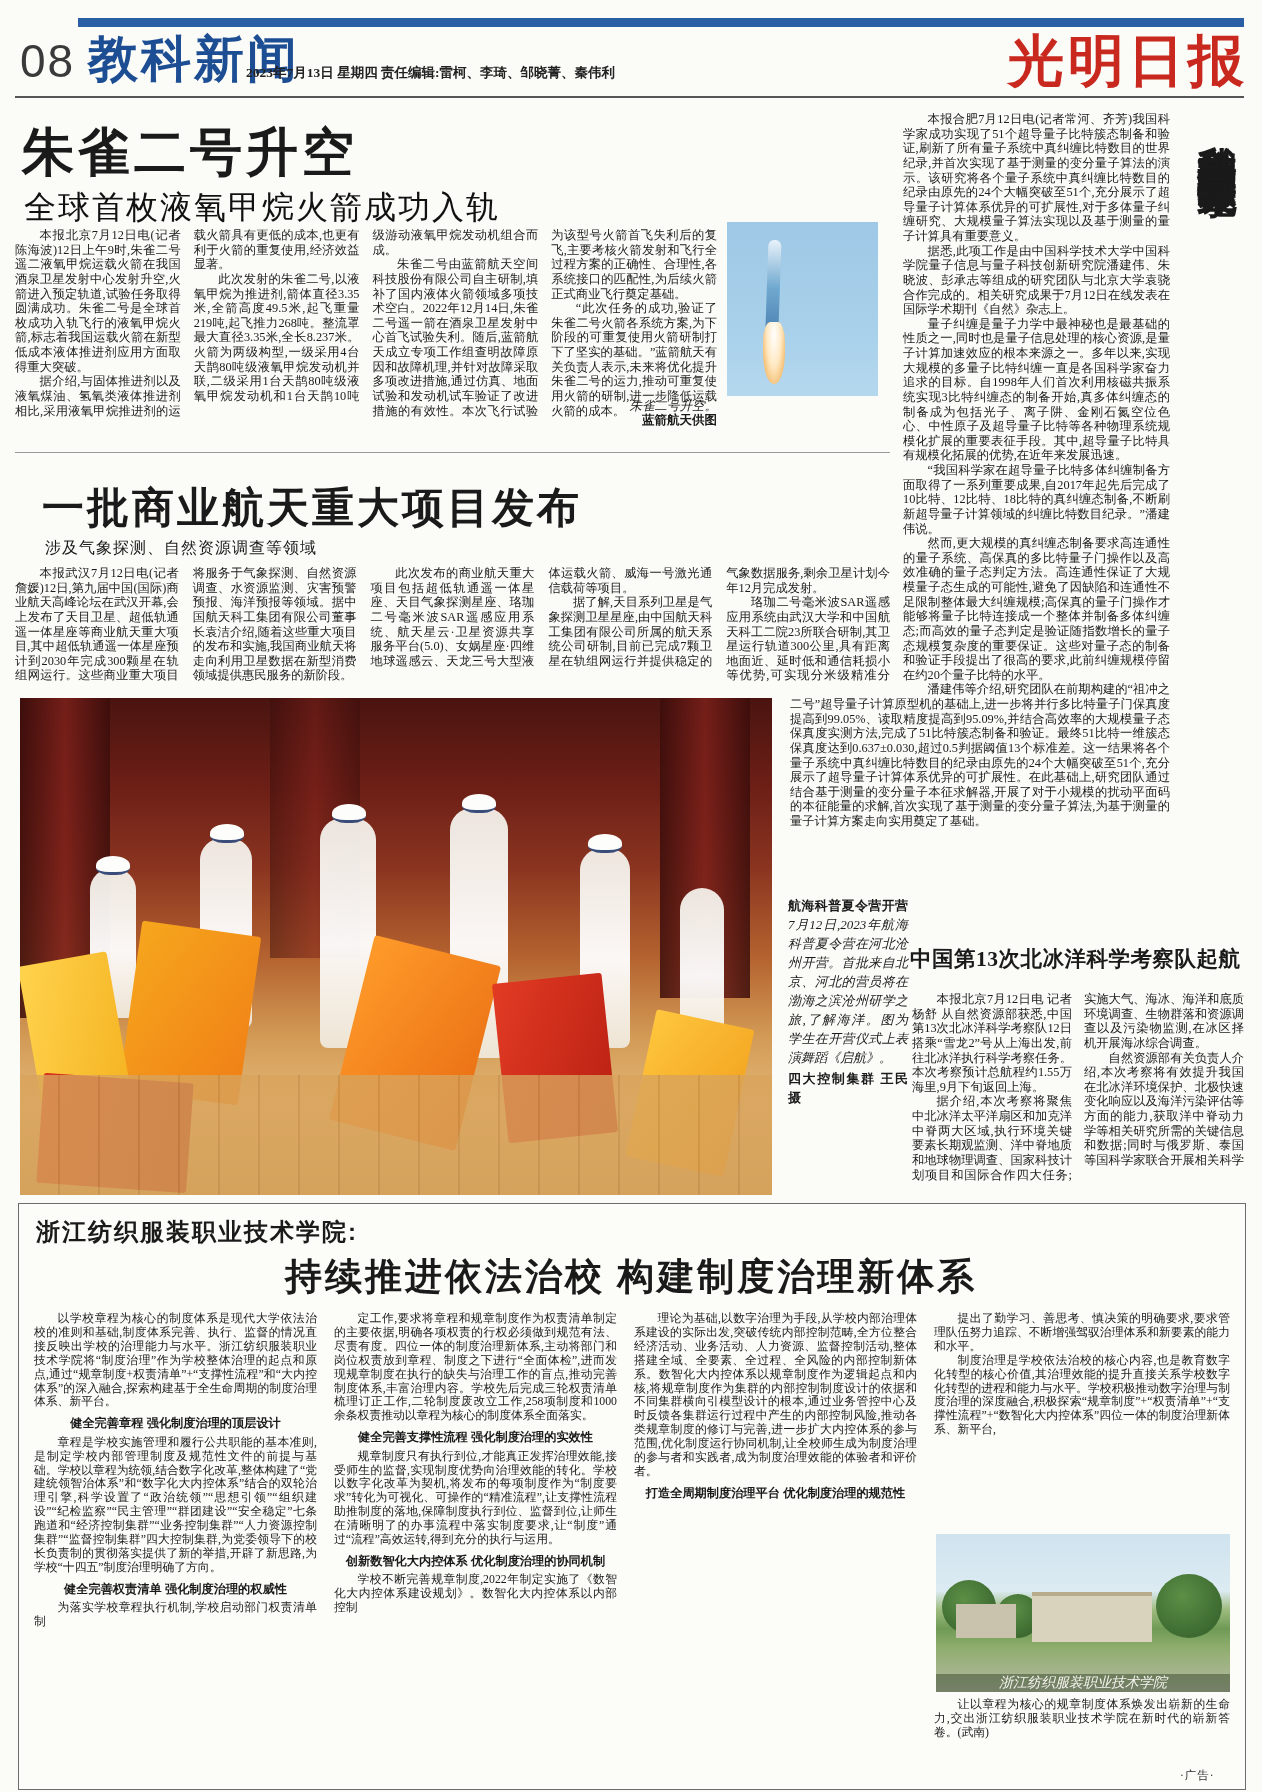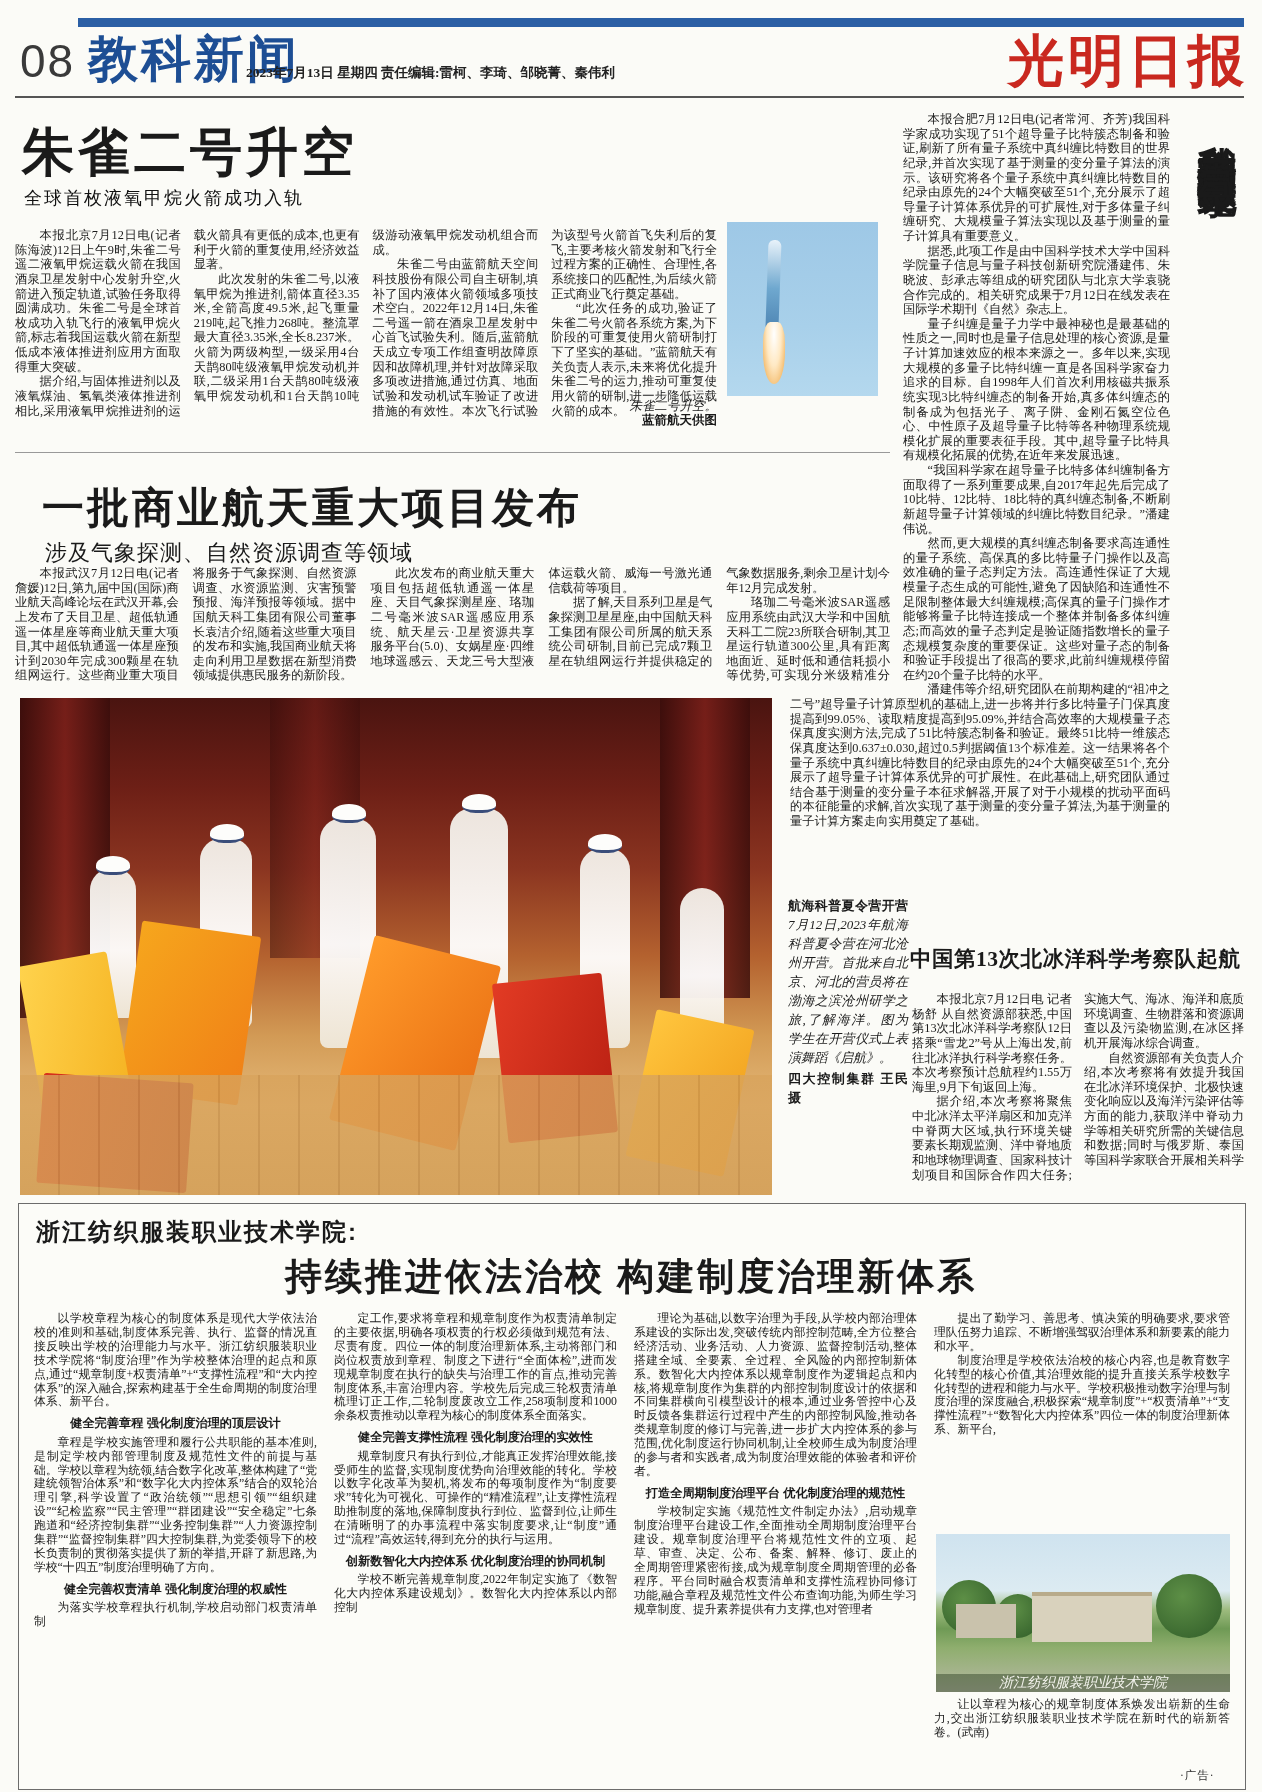--- a/index.html
+++ b/index.html
@@ -15,40 +15,40 @@
   #dateline{left:246px;top:64px;font-size:13.5px;font-weight:bold;color:#222;}
   #masthead{left:1008px;top:24px;font-size:56px;font-weight:bold;color:#c9281f;
             letter-spacing:4px;font-family:"Liberation Serif","DejaVu Serif",serif;}
   #headrule{left:15px;top:96px;width:1229px;height:2px;background:#555;}
   
   .para{margin:0;text-indent:2em;text-align:justify;}
   .body-txt{font-size:12.3px;line-height:1.19;}
   .lead{font-weight:normal;}
   
   #a1-head{left:22px;top:118px;font-size:52px;font-weight:bold;letter-spacing:4px;}
-  #a1-sub{left:24px;top:186px;font-size:18px;letter-spacing:2px;color:#111;}
+  #a1-sub{left:24px;top:186px;font-size:32px;letter-spacing:2px;color:#111;}
   #a1-body{left:15px;top:228px;width:702px;height:198px;column-count:4;column-gap:13px;overflow:hidden;}
   
   #rocket{left:727px;top:222px;width:151px;height:174px;background:linear-gradient(180deg,#9ec8e6 0%,#a8d0ea 60%,#b4d8ee 100%);overflow:hidden;}
   #rocket .bodyshape{position:absolute;left:40px;top:18px;width:13px;height:88px;border-radius:6px 6px 2px 2px;
      background:linear-gradient(180deg,#e8f2fa 0%,#6fa8cf 55%,#4f86b4 100%);transform:rotate(2deg);}
   #rocket .flame{position:absolute;left:36px;top:100px;width:22px;height:62px;border-radius:40% 40% 60% 60%;
      background:radial-gradient(ellipse at 50% 20%,#ffffff 0%,#ffe9c4 45%,#f5c27a 75%,rgba(245,194,122,0));}
   #rocket-cap{left:545px;top:399px;width:172px;text-align:right;font-size:12.5px;font-style:italic;line-height:1.15;}
   #rocket-cap .credit{font-weight:bold;font-style:normal;}
   
   #quantum{left:790px;top:112px;width:380px;height:776px;overflow:hidden;}
   #quantum .spacer{float:left;width:113px;height:578px;}
   
   #vhead{left:1174px;top:114px;width:86px;height:778px;writing-mode:vertical-rl;
          font-size:39px;font-weight:bold;letter-spacing:2px;text-align:justify;line-height:86px;}
   
   #a2-rule{left:15px;top:452px;width:875px;height:1px;background:#999;}
   #a2-head{left:42px;top:480px;font-size:42px;font-weight:bold;letter-spacing:3px;}
-  #a2-sub{left:45px;top:538px;font-size:22px;letter-spacing:1px;}
+  #a2-sub{left:45px;top:538px;font-size:16px;letter-spacing:1px;}
   #a2-body{left:15px;top:566px;width:875px;height:126px;column-count:5;column-gap:14px;overflow:hidden;}
   
   #camp{left:20px;top:698px;width:752px;height:497px;overflow:hidden;
         background:linear-gradient(180deg,#4a1410 0%,#6d1f16 18%,#8a3420 34%,#b4622f 52%,#d29a55 68%,#e4b877 82%,#caa05e 100%);}
   .curtain{position:absolute;top:0;width:90px;height:320px;background:linear-gradient(90deg,#3a0d0b,#7c201a 50%,#3a0d0b);opacity:.85;}
   .flag{position:absolute;border-radius:3px;}
   .figure{position:absolute;width:46px;height:150px;border-radius:22px 22px 8px 8px;
           background:linear-gradient(180deg,#f3efe8 0%,#ffffff 55%,#efe8da 100%);opacity:.95;}
   .cap-hat{position:absolute;width:34px;height:16px;border-radius:50% 50% 40% 40%;background:#fdfdfb;border-bottom:3px solid #3a4d7a;}
   #camp .floor{position:absolute;left:0;bottom:0;width:100%;height:120px;
@@ -171,21 +171,20 @@
   <div class="abs adcol" id="adcol2">
       <p class="para">定工作,要求将章程和规章制度作为权责清单制定的主要依据,明确各项权责的行权必须做到规范有法、尽责有度。四位一体的制度治理新体系,主动将部门和岗位权责放到章程、制度之下进行“全面体检”,进而发现规章制度在执行的缺失与治理工作的盲点,推动完善制度体系,丰富治理内容。学校先后完成三轮权责清单梳理订正工作,二轮制度废改立工作,258项制度和1000余条权责推动以章程为核心的制度体系全面落实。</p>
       <div class="sechead">健全完善支撑性流程  强化制度治理的实效性</div>
       <p class="para">规章制度只有执行到位,才能真正发挥治理效能,接受师生的监督,实现制度优势向治理效能的转化。学校以数字化改革为契机,将发布的每项制度作为“制度要求”转化为可视化、可操作的“精准流程”,让支撑性流程助推制度的落地,保障制度执行到位、监督到位,让师生在清晰明了的办事流程中落实制度要求,让“制度”通过“流程”高效运转,得到充分的执行与运用。</p>
       <div class="sechead">创新数智化大内控体系  优化制度治理的协同机制</div>
       <p class="para">学校不断完善规章制度,2022年制定实施了《数智化大内控体系建设规划》。数智化大内控体系以内部控制</p>
     </div>
   <div class="abs adcol" id="adcol3">
       <p class="para">理论为基础,以数字治理为手段,从学校内部治理体系建设的实际出发,突破传统内部控制范畴,全方位整合经济活动、业务活动、人力资源、监督控制活动,整体搭建全域、全要素、全过程、全风险的内部控制新体系。数智化大内控体系以规章制度作为逻辑起点和内核,将规章制度作为集群的内部控制制度设计的依据和不同集群横向引模型设计的根本,通过业务管控中心及时反馈各集群运行过程中产生的内部控制风险,推动各类规章制度的修订与完善,进一步扩大内控体系的参与范围,优化制度运行协同机制,让全校师生成为制度治理的参与者和实践者,成为制度治理效能的体验者和评价者。</p>
       <div class="sechead">打造全周期制度治理平台  优化制度治理的规范性</div>
-      <p class="para">学校制定实施《规范性文件制定办法》,启动规章制度治理平台建设工作,全面推动全周期制度治理平台建设。规章制度治理平台将规范性文件的立项、起草、审查、决定、公布、备案、解释、修订、废止的全周期管理紧密衔接,成为规章制度全周期管理的必备程序。平台同时融合权责清单和支撑性流程协同修订功能,融合章程及规范性文件公布查询功能,为师生学习规章制度、提升素养提供有力支撑,也对管理者</p>
     </div>
   <div id="adcol4a">
       <p class="para">提出了勤学习、善思考、慎决策的明确要求,要求管理队伍努力追踪、不断增强驾驭治理体系和新要素的能力和水平。</p>
       <p class="para">制度治理是学校依法治校的核心内容,也是教育数字化转型的核心价值,其治理效能的提升直接关系学校数字化转型的进程和能力与水平。学校积极推动数字治理与制度治理的深度融合,积极探索“规章制度”+“权责清单”+“支撑性流程”+“数智化大内控体系”四位一体的制度治理新体系、新平台,</p>
     </div>
 
   <div class="abs" id="campus">
     <div class="tree" style="left:6px;top:46px;width:54px;height:54px;"></div>
     <div class="tree" style="left:220px;top:40px;width:66px;height:64px;"></div>
     <div class="tree" style="left:60px;top:60px;width:44px;height:44px;"></div>

